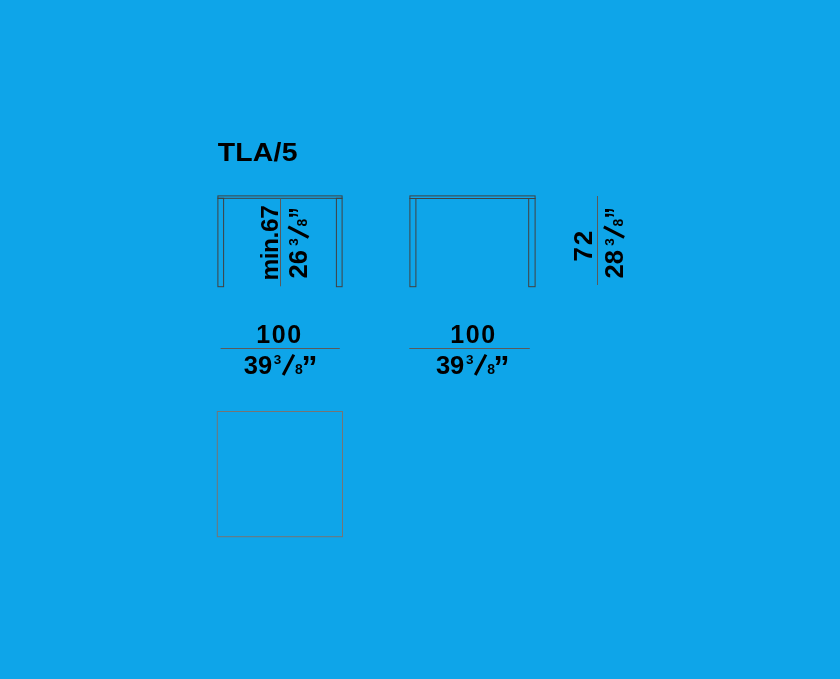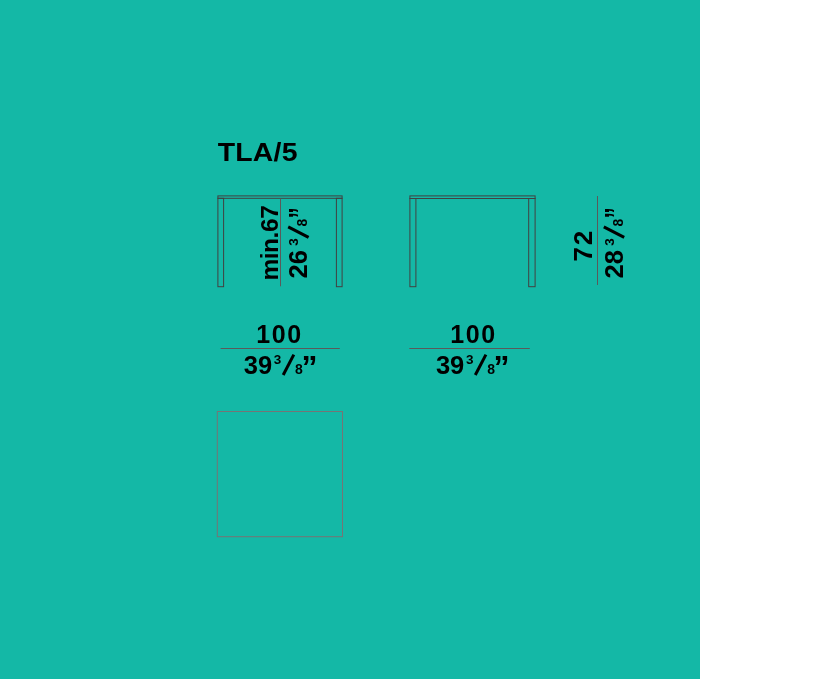--- a/index.html
+++ b/index.html
@@ -1,16 +1,16 @@
 <!DOCTYPE html>
 <html><head>
 <meta charset="utf-8">
 <style>
   html,body{margin:0;padding:0;background:#ffffff;}
-  .page{position:relative;width:700px;height:679px;background:#14b8a6;overflow:hidden;}
+  .page{position:relative;width:840px;height:679px;background:#0ea5e9;overflow:hidden;}
   text{font-family:"Liberation Sans",sans-serif;fill:#000000;font-weight:bold;}
 </style>
 </head>
 <body>
 <div class="page">
 <svg width="840" height="679" viewBox="0 0 840 679" xmlns="http://www.w3.org/2000/svg">
 
 <g transform="translate(217.7 161.4) scale(1.085 1)">
         <text x="0" y="0" font-size="26.2" letter-spacing="0.2">TLA/5</text>
       </g>

